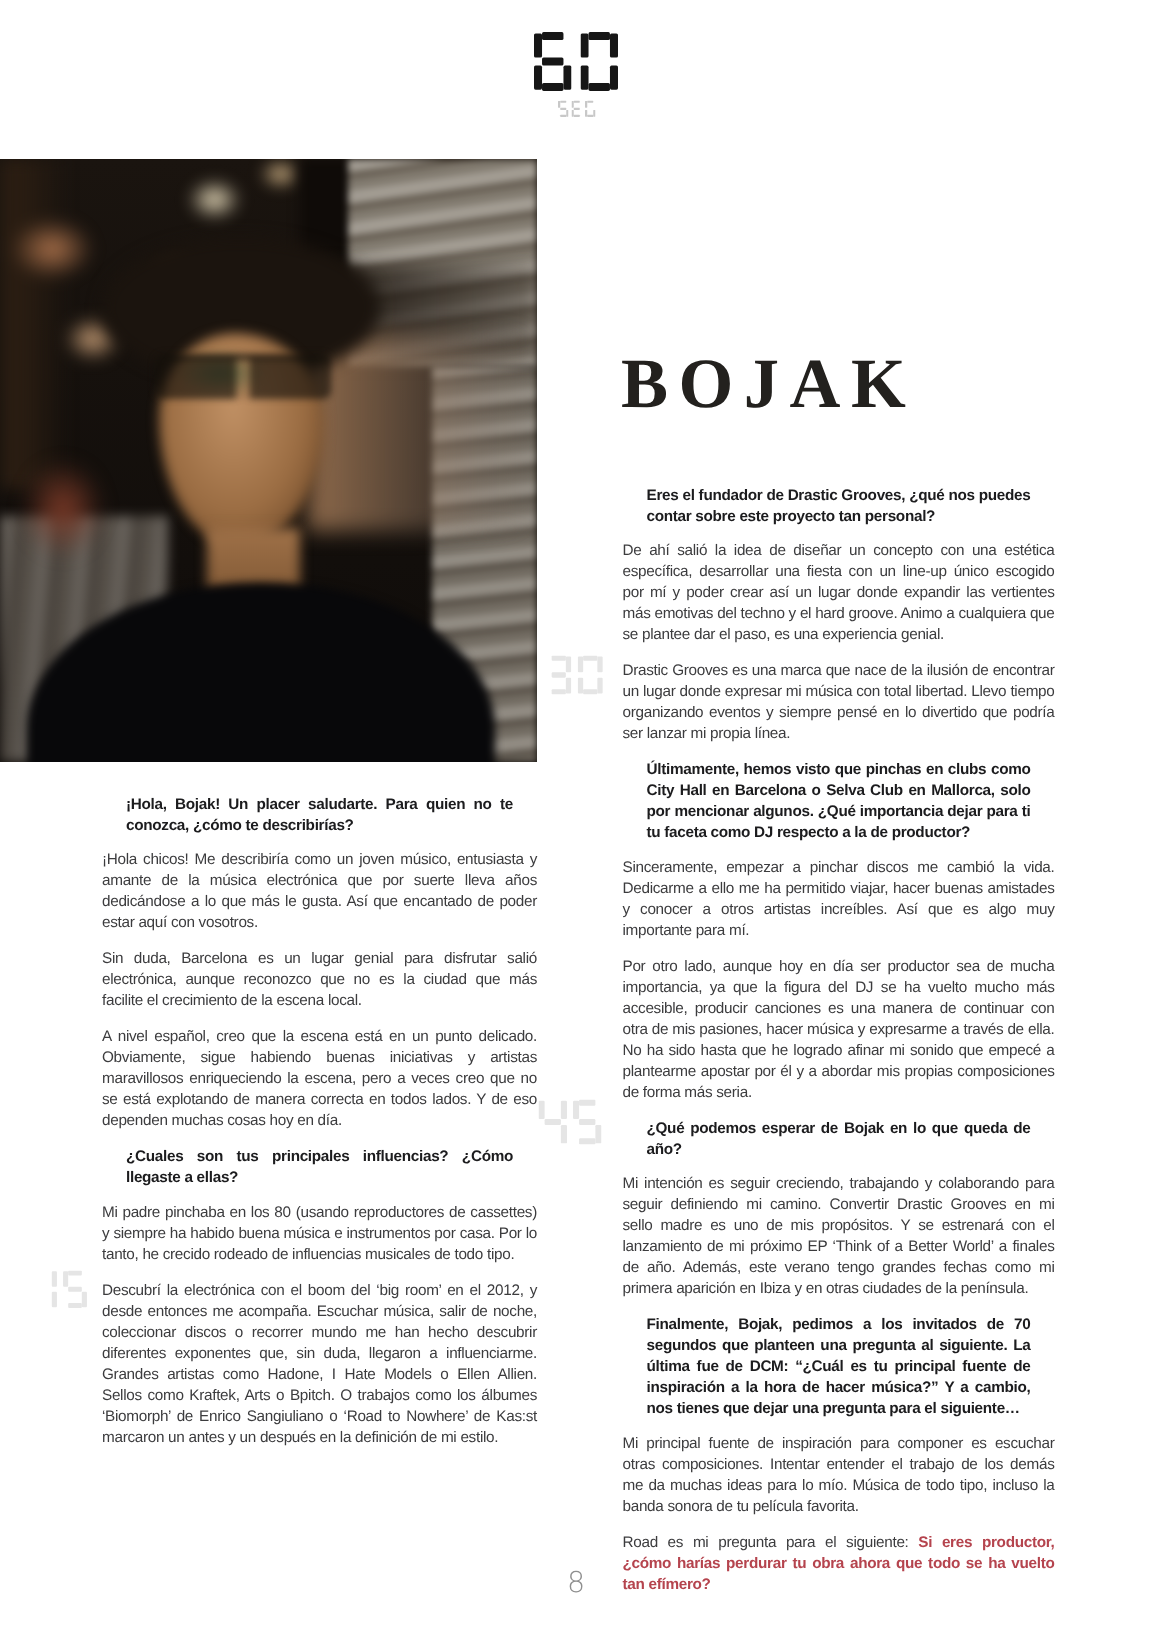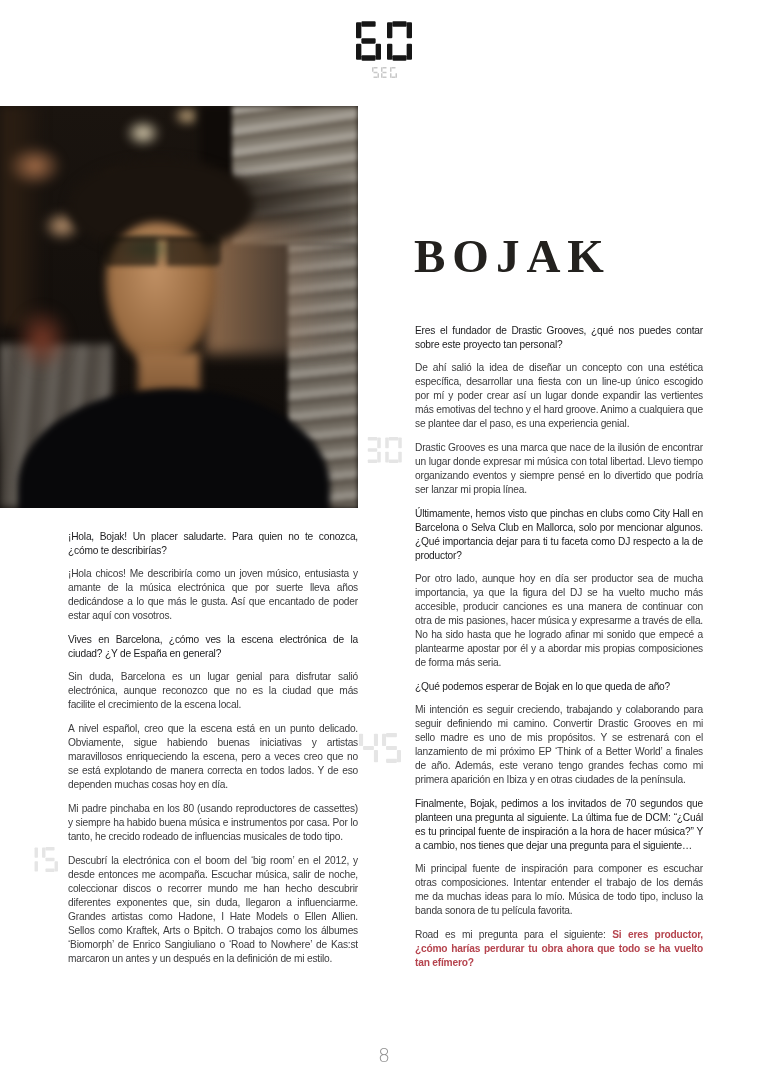--- a/index.html
+++ b/index.html
@@ -68,21 +68,21 @@
   .title{position:absolute;left:414px;top:198px;
      font-family:"Liberation Serif",serif;font-size:47px;font-weight:700;
      letter-spacing:7px;color:#23211e;margin-top:31px;}
 
   
   .col{position:absolute;font-size:10.2px;line-height:14px;text-align:justify;
        color:#3c3c3e;letter-spacing:-0.2px;}
   .col-left{left:68px;top:527px;width:290px;}
   .col-right{left:415px;top:321px;width:288px;}
   .col p{margin:0 0 10px;}
-  .col p.q{font-weight:400;color:#1c1c1e;margin:3px 0 9px;}
+  .col p.q{font-weight:700;color:#1c1c1e;margin:3px 16px 9px;}
   .col p.a .hl{font-weight:700;}
 
   
   .page-number{position:absolute;left:0;right:0;top:1044px;text-align:center;
      font-size:19px;color:#8f8f8f;font-family:"DejaVu Sans",sans-serif;font-weight:300;}
 </style>
 </head>
 <body>
 
 <div class="page">
@@ -192,31 +192,32 @@
         <rect x="0" y="1" width="6" height="18" rx="1.2" fill="#e5e5e5"></rect>
         <rect x="6" y="19" width="16" height="6" rx="1.2" fill="#e5e5e5"></rect>
         <rect x="22" y="25" width="6" height="18" rx="1.2" fill="#e5e5e5"></rect>
         <rect x="6" y="38" width="16" height="6" rx="1.2" fill="#e5e5e5"></rect>
       </svg>
     </div>
 
   <div class="col col-left" id="left-column">
       <p class="q">¡Hola, Bojak! Un placer saludarte. Para quien no te conozca, ¿cómo te describirías?</p>
       <p class="a">¡Hola chicos! Me describiría como un joven músico, entusiasta y amante de la música electrónica que por suerte lleva años dedicándose a lo que más le gusta. Así que encantado de poder estar aquí con vosotros.</p>
-      <p class="q">Vives en Barcelona, ¿cómo ves la escena electrónica de la ciudad? ¿Y de España en general?</p>
       <p class="a">Sin duda, Barcelona es un lugar genial para disfrutar salió electrónica, aunque reconozco que no es la ciudad que más facilite el crecimiento de la escena local.</p>
       <p class="a">A nivel español, creo que la escena está en un punto delicado. Obviamente, sigue habiendo buenas iniciativas y artistas maravillosos enriqueciendo la escena, pero a veces creo que no se está explotando de manera correcta en todos lados. Y de eso dependen muchas cosas hoy en día.</p>
+      <p class="q">¿Cuales son tus principales influencias? ¿Cómo llegaste a ellas?</p>
       <p class="a">Mi padre pinchaba en los 80 (usando reproductores de cassettes) y siempre ha habido buena música e instrumentos por casa. Por lo tanto, he crecido rodeado de influencias musicales de todo tipo.</p>
       <p class="a">Descubrí la electrónica con el boom del ‘big room’ en el 2012, y desde entonces me acompaña. Escuchar música, salir de noche, coleccionar discos o recorrer mundo me han hecho descubrir diferentes exponentes que, sin duda, llegaron a influenciarme. Grandes artistas como Hadone, I Hate Models o Ellen Allien. Sellos como Kraftek, Arts o Bpitch. O trabajos como los álbumes ‘Biomorph’ de Enrico Sangiuliano o ‘Road to Nowhere’ de Kas:st marcaron un antes y un después en la definición de mi estilo.</p>
     </div>
   <div class="col col-right" id="right-column">
       <p class="q">Eres el fundador de Drastic Grooves, ¿qué nos puedes contar sobre este proyecto tan personal?</p>
       <p class="a">De ahí salió la idea de diseñar un concepto con una estética específica, desarrollar una fiesta con un line-up único escogido por mí y poder crear así un lugar donde expandir las vertientes más emotivas del techno y el hard groove. Animo a cualquiera que se plantee dar el paso, es una experiencia genial.</p>
       <p class="a">Drastic Grooves es una marca que nace de la ilusión de encontrar un lugar donde expresar mi música con total libertad. Llevo tiempo organizando eventos y siempre pensé en lo divertido que podría ser lanzar mi propia línea.</p>
       <p class="q">Últimamente, hemos visto que pinchas en clubs como City Hall en Barcelona o Selva Club en Mallorca, solo por mencionar algunos. ¿Qué importancia dejar para ti tu faceta como DJ respecto a la de productor?</p>
+      <p class="a">Sinceramente, empezar a pinchar discos me cambió la vida. Dedicarme a ello me ha permitido viajar, hacer buenas amistades y conocer a otros artistas increíbles. Así que es algo muy importante para mí.</p>
       <p class="a">Por otro lado, aunque hoy en día ser productor sea de mucha importancia, ya que la figura del DJ se ha vuelto mucho más accesible, producir canciones es una manera de continuar con otra de mis pasiones, hacer música y expresarme a través de ella. No ha sido hasta que he logrado afinar mi sonido que empecé a plantearme apostar por él y a abordar mis propias composiciones de forma más seria.</p>
       <p class="q">¿Qué podemos esperar de Bojak en lo que queda de año?</p>
       <p class="a">Mi intención es seguir creciendo, trabajando y colaborando para seguir definiendo mi camino. Convertir Drastic Grooves en mi sello madre es uno de mis propósitos. Y se estrenará con el lanzamiento de mi próximo EP ‘Think of a Better World’ a finales de año. Además, este verano tengo grandes fechas como mi primera aparición en Ibiza y en otras ciudades de la península.</p>
       <p class="q">Finalmente, Bojak, pedimos a los invitados de 70 segundos que planteen una pregunta al siguiente. La última fue de DCM: “¿Cuál es tu principal fuente de inspiración a la hora de hacer música?” Y a cambio, nos tienes que dejar una pregunta para el siguiente…</p>
       <p class="a">Mi principal fuente de inspiración para componer es escuchar otras composiciones. Intentar entender el trabajo de los demás me da muchas ideas para lo mío. Música de todo tipo, incluso la banda sonora de tu película favorita.</p>
       <p class="a"><span>Road es mi pregunta para el siguiente: </span><span class="hl" style="color: rgb(181, 68, 78);">Si eres productor, ¿cómo harías perdurar tu obra ahora que todo se ha vuelto tan efímero?</span></p>
     </div>
 
   <div class="page-number">8</div>
 

